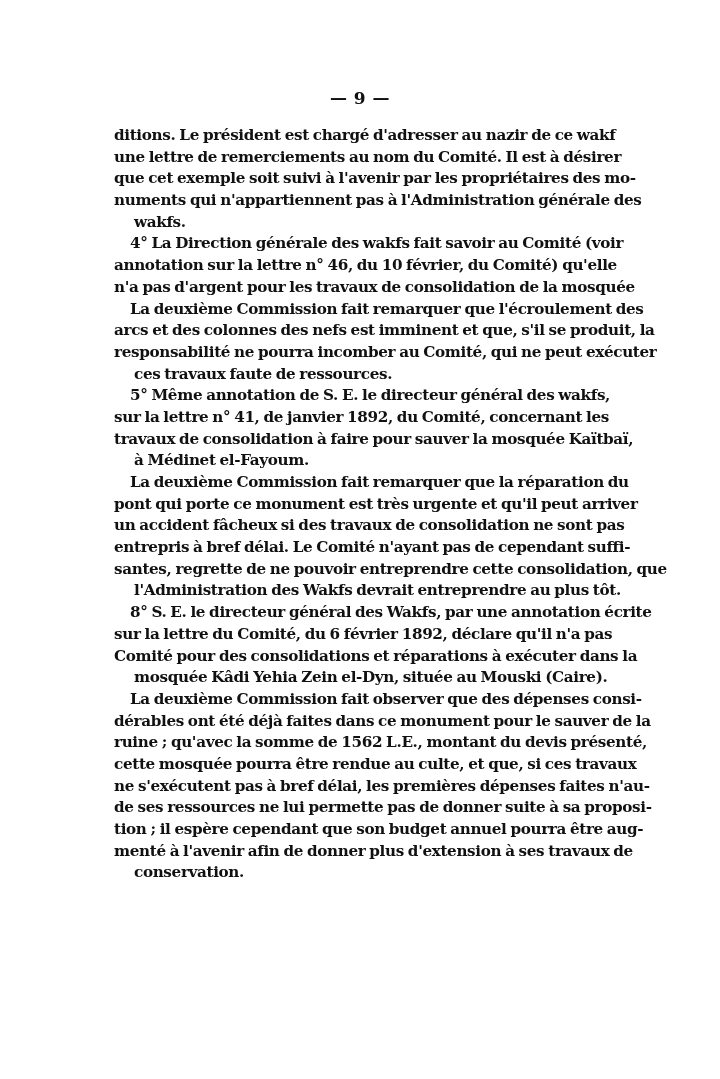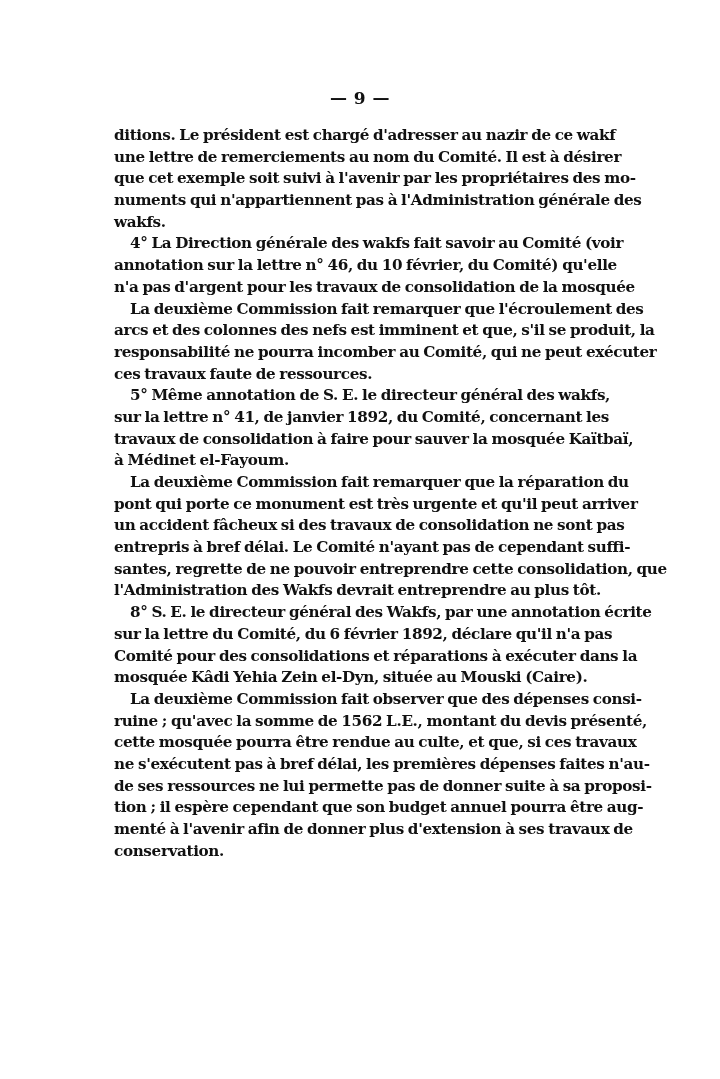--- a/index.html
+++ b/index.html
@@ -12,21 +12,21 @@
     font-size: 17px; font-weight: bold; letter-spacing: 0.5px;
   }
   .body-text {
     position: absolute; top: 125px; left: 114px; width: 478px;
   }
   .line {
     display: block; height: 21.7px; line-height: 21.7px; font-size: 15.2px;
     font-weight: bold; white-space: nowrap; text-align: justify; text-align-last: justify;
     letter-spacing: -0.35px; word-spacing: -1px;
   }
-  .line.last { text-align-last: left; }
+  .line.last { text-align-last: left; margin-left: 20px; }
   .line.indent { padding-left: 16px; }
 </style>
 </head>
 <body>
 
 <div class="page-number">— 9 —</div>
 <div class="body-text" id="body-text">
     <div>
       <span class="line">ditions. Le président est chargé d'adresser au nazir de ce wakf</span>
       <span class="line">une lettre de remerciements au nom du Comité. Il est à désirer</span>
@@ -60,20 +60,21 @@
       <span class="line last">l'Administration des Wakfs devrait entreprendre au plus tôt.</span>
     </div>
     <div>
       <span class="line indent">8° S. E. le directeur général des Wakfs, par une annotation écrite</span>
       <span class="line">sur la lettre du Comité, du 6 février 1892, déclare qu'il n'a pas</span>
       <span class="line">Comité pour des consolidations et réparations à exécuter dans la</span>
       <span class="line last">mosquée Kâdi Yehia Zein el-Dyn, située au Mouski (Caire).</span>
     </div>
     <div>
       <span class="line indent">La deuxième Commission fait observer que des dépenses consi-</span>
+      <span class="line">dérables ont été déjà faites dans ce monument pour le sauver de la</span>
       <span class="line">ruine ; qu'avec la somme de 1562 L.E., montant du devis présenté,</span>
       <span class="line">cette mosquée pourra être rendue au culte, et que, si ces travaux</span>
       <span class="line">ne s'exécutent pas à bref délai, les premières dépenses faites n'au-</span>
       <span class="line">de ses ressources ne lui permette pas de donner suite à sa proposi-</span>
       <span class="line">tion ; il espère cependant que son budget annuel pourra être aug-</span>
       <span class="line">menté à l'avenir afin de donner plus d'extension à ses travaux de</span>
       <span class="line last">conservation.</span>
     </div>
   </div>
 

